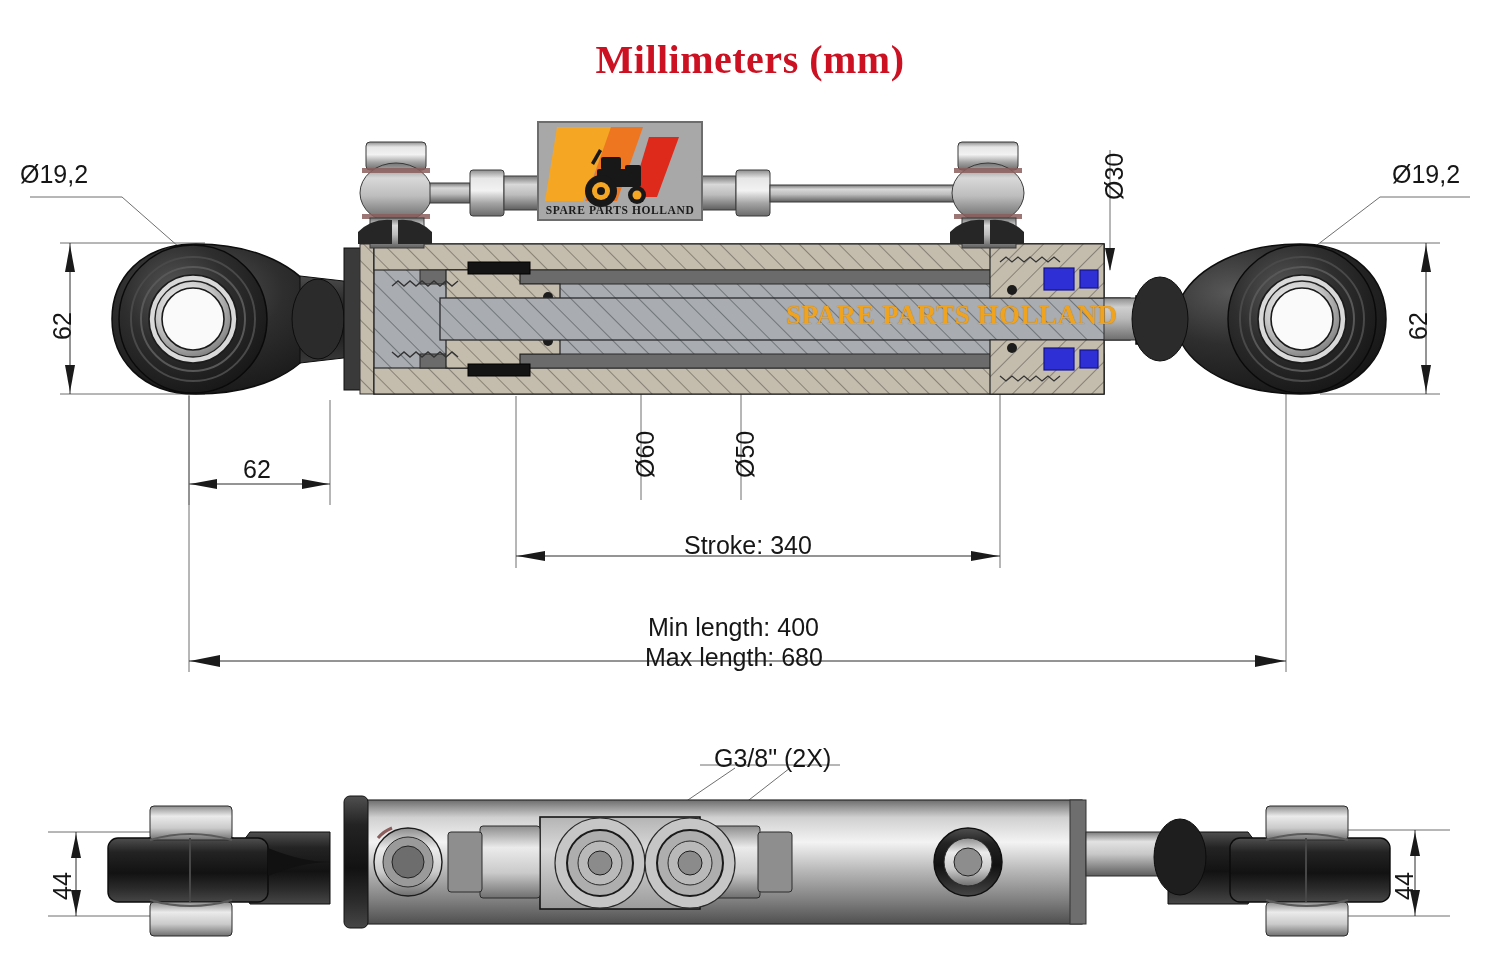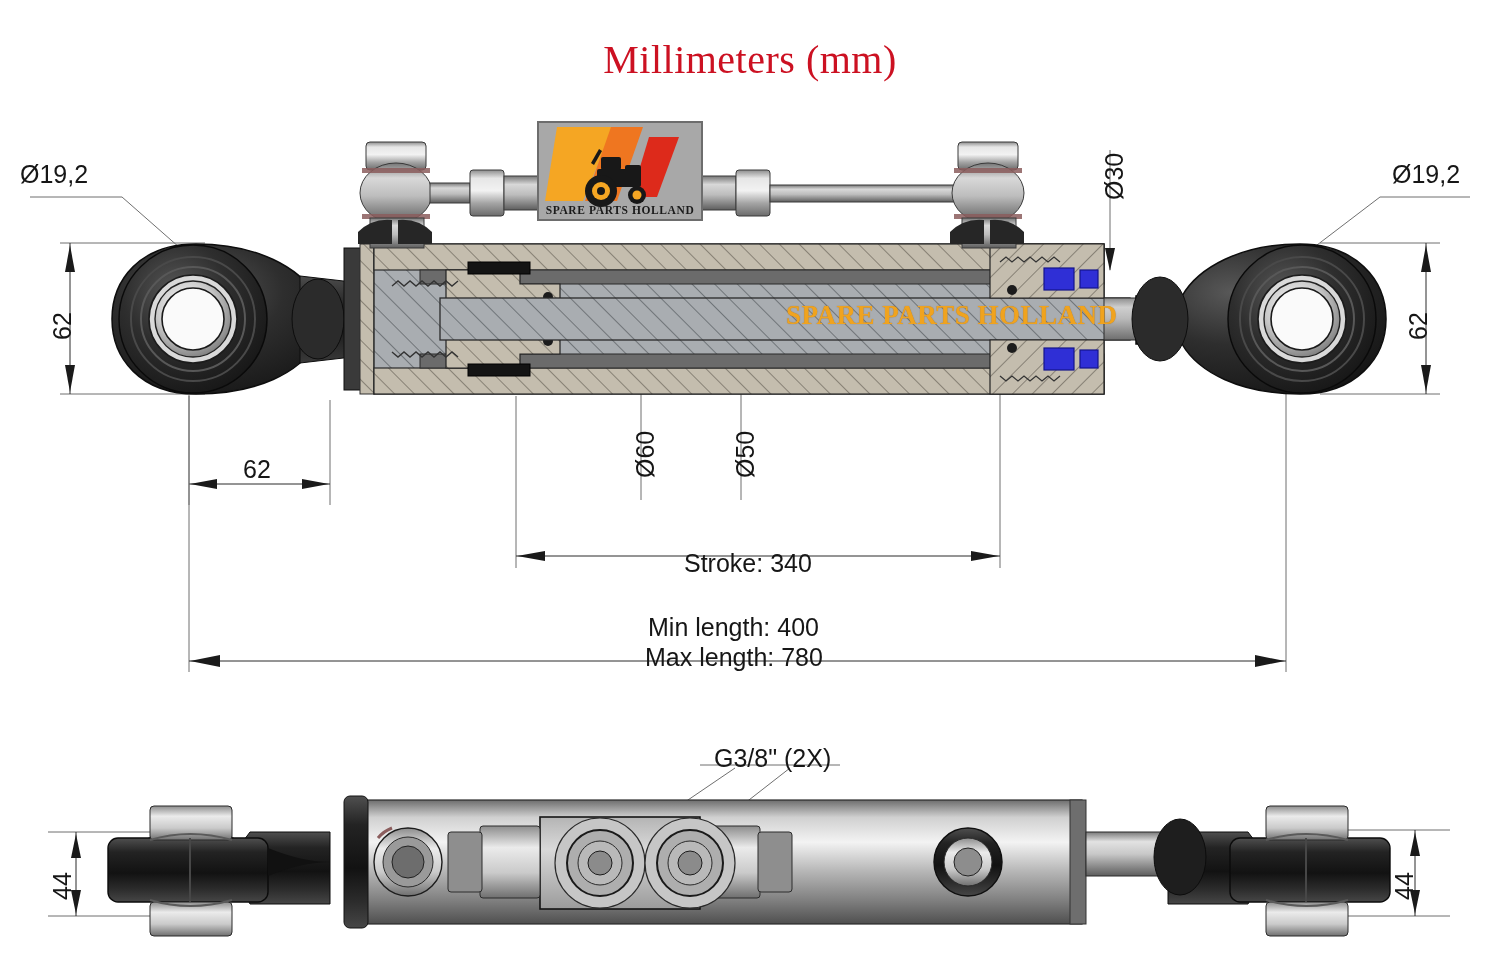--- a/index.html
+++ b/index.html
@@ -9,21 +9,21 @@
     font-family:"Liberation Sans", sans-serif;
     color:#111;
   }
   .stage{position:absolute;inset:0;}
   .abs{position:absolute;}
 
   
   #title{
     left:0;top:36px;width:1500px;text-align:center;
     font-family:"Liberation Serif", serif;
-    font-weight:normal;font-size:40px;color:#cc1122;
+    font-weight:bold;font-size:40px;color:#cc1122;
     letter-spacing:.5px;
   }
 
   
   .dim{
     font-family:"Liberation Sans", sans-serif;
     font-size:25px;color:#161616;white-space:nowrap;
   }
   .rot90{transform:rotate(-90deg);transform-origin:left top;}
 
@@ -310,25 +310,25 @@
   <div class="abs dim rot90" style="left:1404px;top:340px;">62</div>
 
   <div class="abs dim" style="left:243px;top:455px;">62</div>
 
   <div class="abs dim rot90" style="left:1100px;top:200px;">Ø30</div>
 
   <div class="abs dim rot90" style="left:631px;top:478px;">Ø60</div>
 
   <div class="abs dim rot90" style="left:731px;top:478px;">Ø50</div>
 
-  <div class="abs dim" style="left:684px;top:549px;">Stroke: 340</div>
+  <div class="abs dim" style="left:684px;top:531px;">Stroke: 340</div>
 
   <div class="abs dim" style="left:648px;top:613px;">Min length: 400</div>
 
-  <div class="abs dim" style="left:645px;top:643px;">Max length: 780</div>
+  <div class="abs dim" style="left:645px;top:643px;">Max length: 680</div>
 
   <svg class="abs" style="left:0;top:720px;" width="1500" height="244">
     <defs>
       <linearGradient id="barrelGrad" x1="0" y1="0" x2="0" y2="1">
         <stop offset="0%" stop-color="#6d6d6d"></stop>
         <stop offset="14%" stop-color="#d0d0d0"></stop>
         <stop offset="34%" stop-color="#f3f3f3"></stop>
         <stop offset="58%" stop-color="#b5b5b5"></stop>
         <stop offset="82%" stop-color="#7d7d7d"></stop>
         <stop offset="100%" stop-color="#4f4f4f"></stop>

